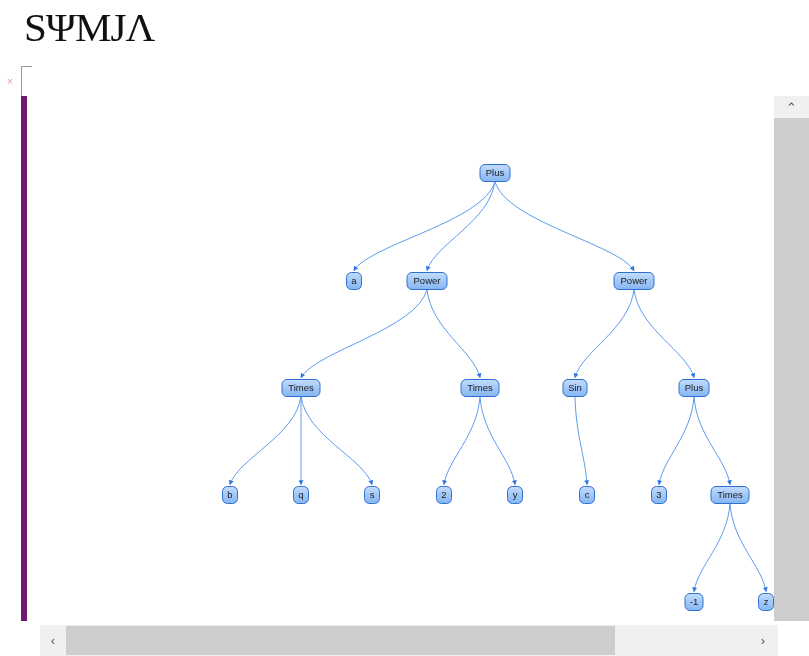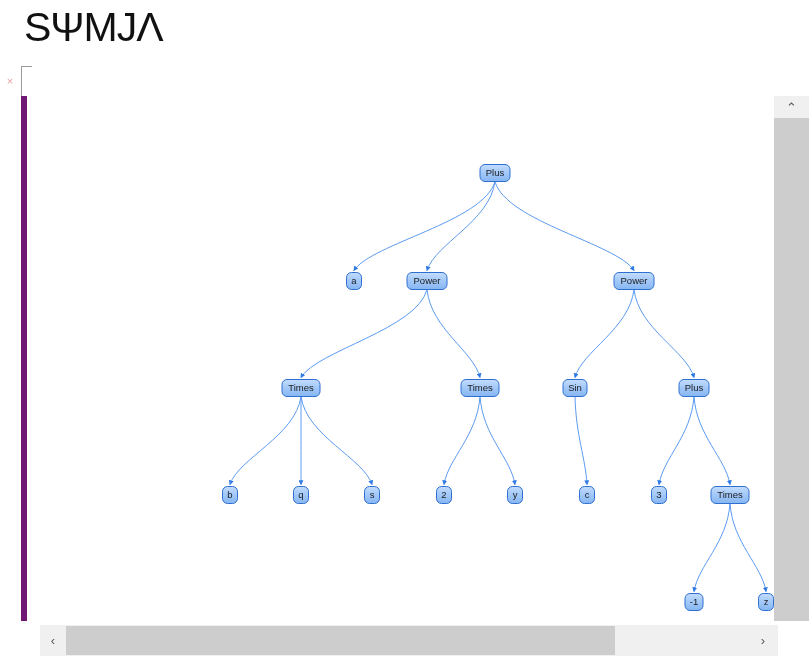--- a/index.html
+++ b/index.html
@@ -14,21 +14,21 @@
     height: 656px;
     overflow: hidden;
     background: #ffffff;
   }
 
   
   #logo {
     position: absolute;
     left: 24px;
     top: 2px;
-    font-family: Liberation Sans, sans-serif;
+    font-family: Liberation Serif, serif;
     font-size: 41px;
     letter-spacing: -1px;
     color: #111111;
     font-weight: 400;
     line-height: 50px;
     user-select: none;
   }
 
   
   #input-row {

